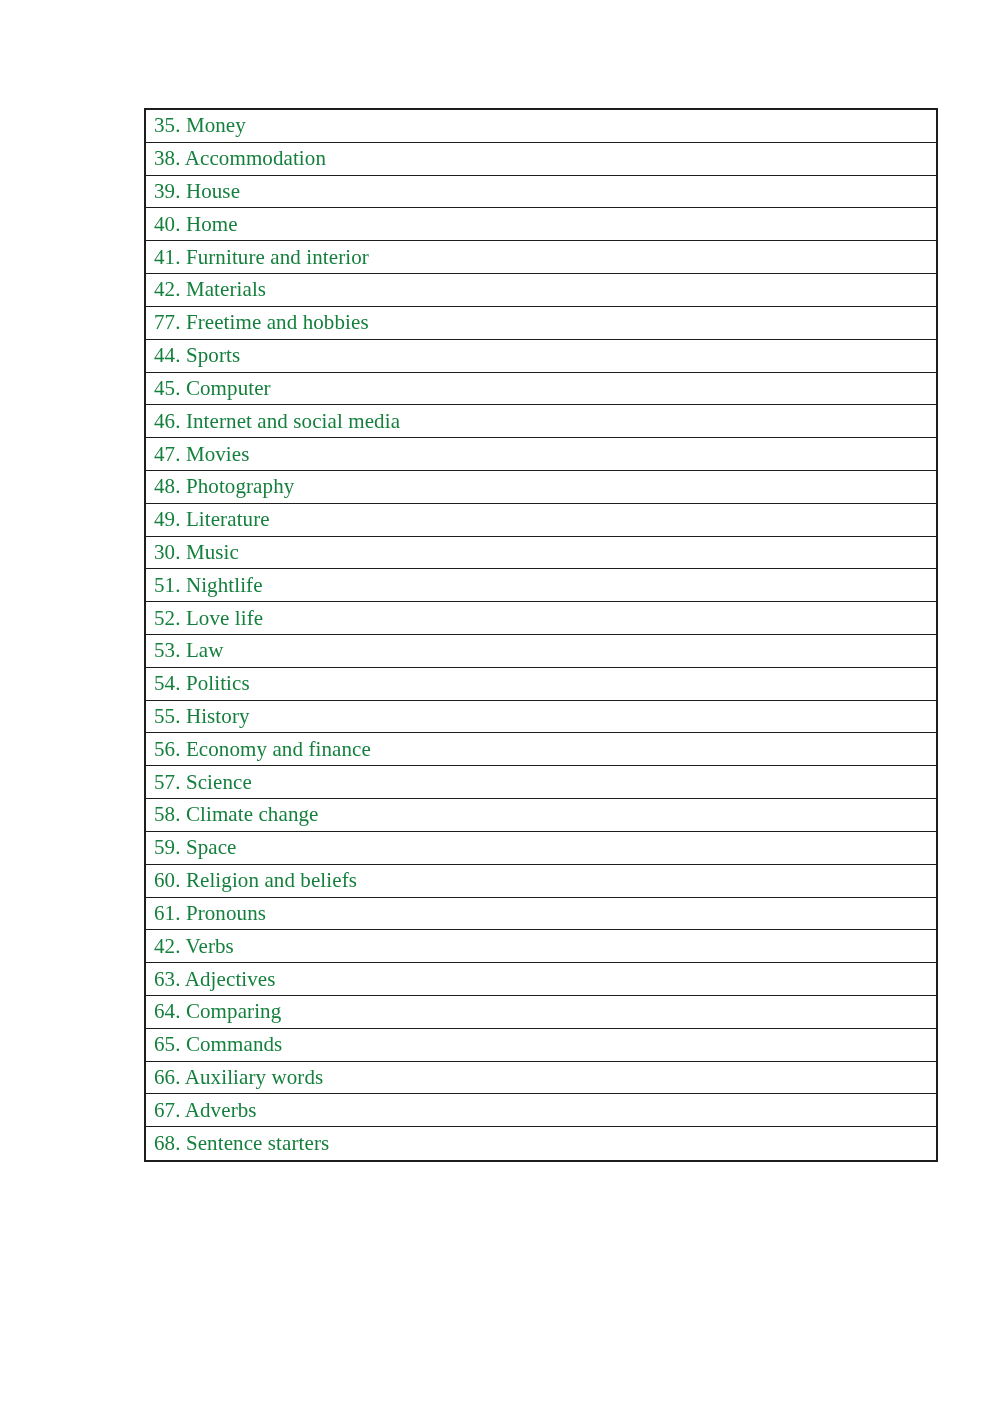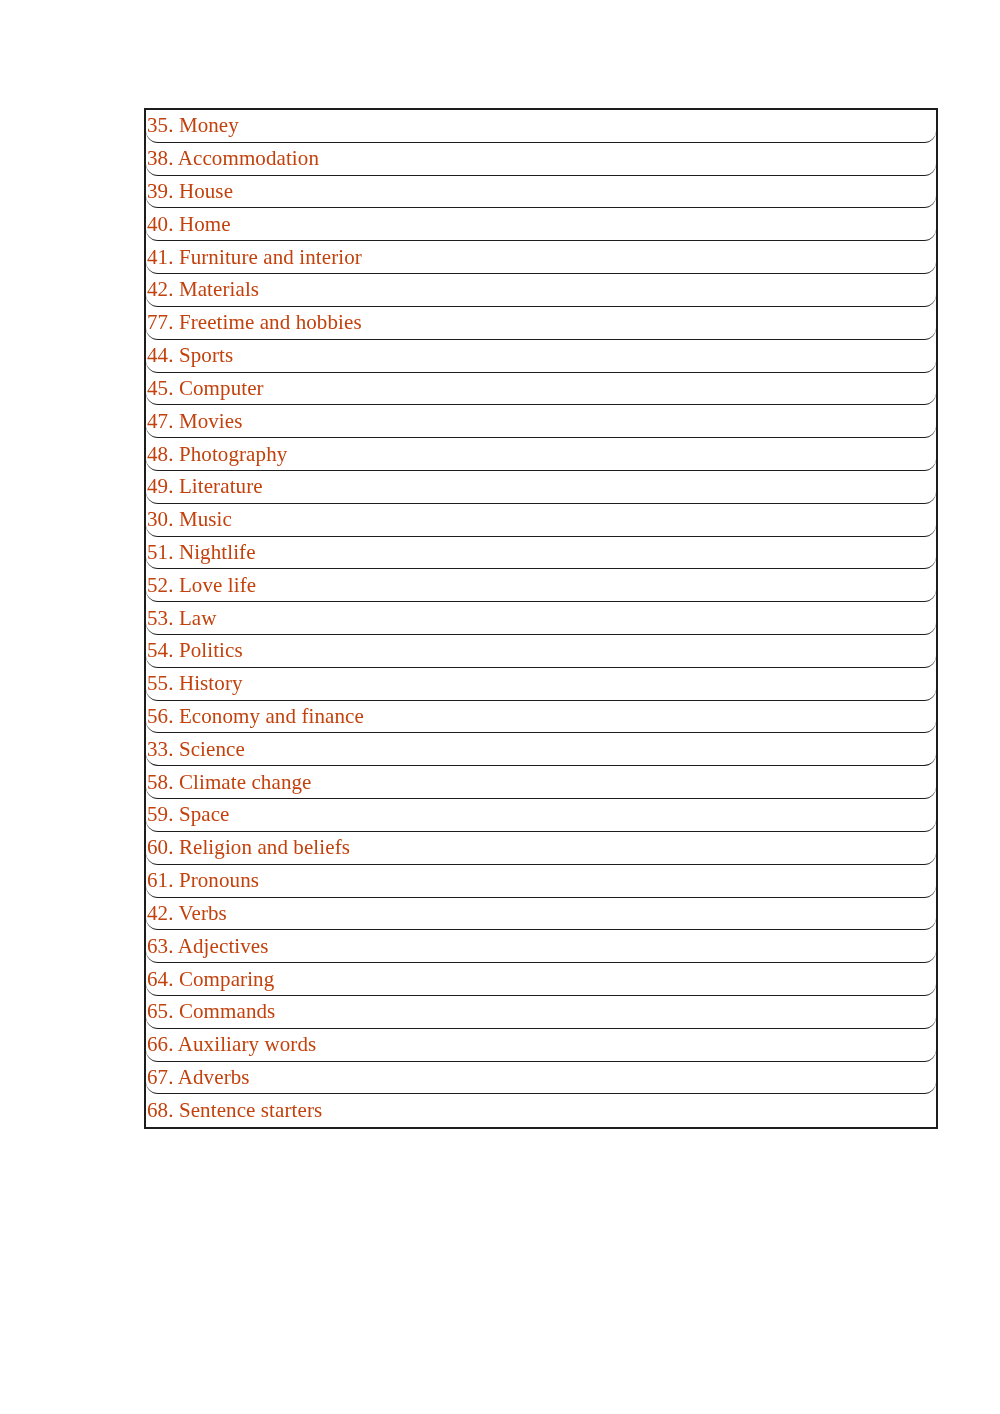--- a/index.html
+++ b/index.html
@@ -28,58 +28,58 @@
     border: 2px solid #1d1d1b;
     box-sizing: border-box;
     background: #ffffff;
   }
   .toc-row {
     height: 32.82px;
     box-sizing: border-box;
     border-bottom: 1.5px solid #1d1d1b;
     display: flex;
     align-items: center;
-    padding-left: 1px;
+    padding-left: 8px;
     font-size: 21px;
     line-height: 1;
-    color: #c2410c;
+    color: #15803d;
     letter-spacing: 0.1px;
     overflow: hidden;
     white-space: nowrap;
-    border-radius: 12px;
   }
   .toc-row:last-child {
     border-bottom: none;
   }
 </style>
 </head>
 <body>
 
 <div class="page">
   <div class="toc-table">
     <div class="toc-row">35. Money</div>
     <div class="toc-row">38. Accommodation</div>
     <div class="toc-row">39. House</div>
     <div class="toc-row">40. Home</div>
     <div class="toc-row">41. Furniture and interior</div>
     <div class="toc-row">42. Materials</div>
     <div class="toc-row">77. Freetime and hobbies</div>
     <div class="toc-row">44. Sports</div>
     <div class="toc-row">45. Computer</div>
+    <div class="toc-row">46. Internet and social media</div>
     <div class="toc-row">47. Movies</div>
     <div class="toc-row">48. Photography</div>
     <div class="toc-row">49. Literature</div>
     <div class="toc-row">30. Music</div>
     <div class="toc-row">51. Nightlife</div>
     <div class="toc-row">52. Love life</div>
     <div class="toc-row">53. Law</div>
     <div class="toc-row">54. Politics</div>
     <div class="toc-row">55. History</div>
     <div class="toc-row">56. Economy and finance</div>
-    <div class="toc-row">33. Science</div>
+    <div class="toc-row">57. Science</div>
     <div class="toc-row">58. Climate change</div>
     <div class="toc-row">59. Space</div>
     <div class="toc-row">60. Religion and beliefs</div>
     <div class="toc-row">61. Pronouns</div>
     <div class="toc-row">42. Verbs</div>
     <div class="toc-row">63. Adjectives</div>
     <div class="toc-row">64. Comparing</div>
     <div class="toc-row">65. Commands</div>
     <div class="toc-row">66. Auxiliary words</div>
     <div class="toc-row">67. Adverbs</div>

